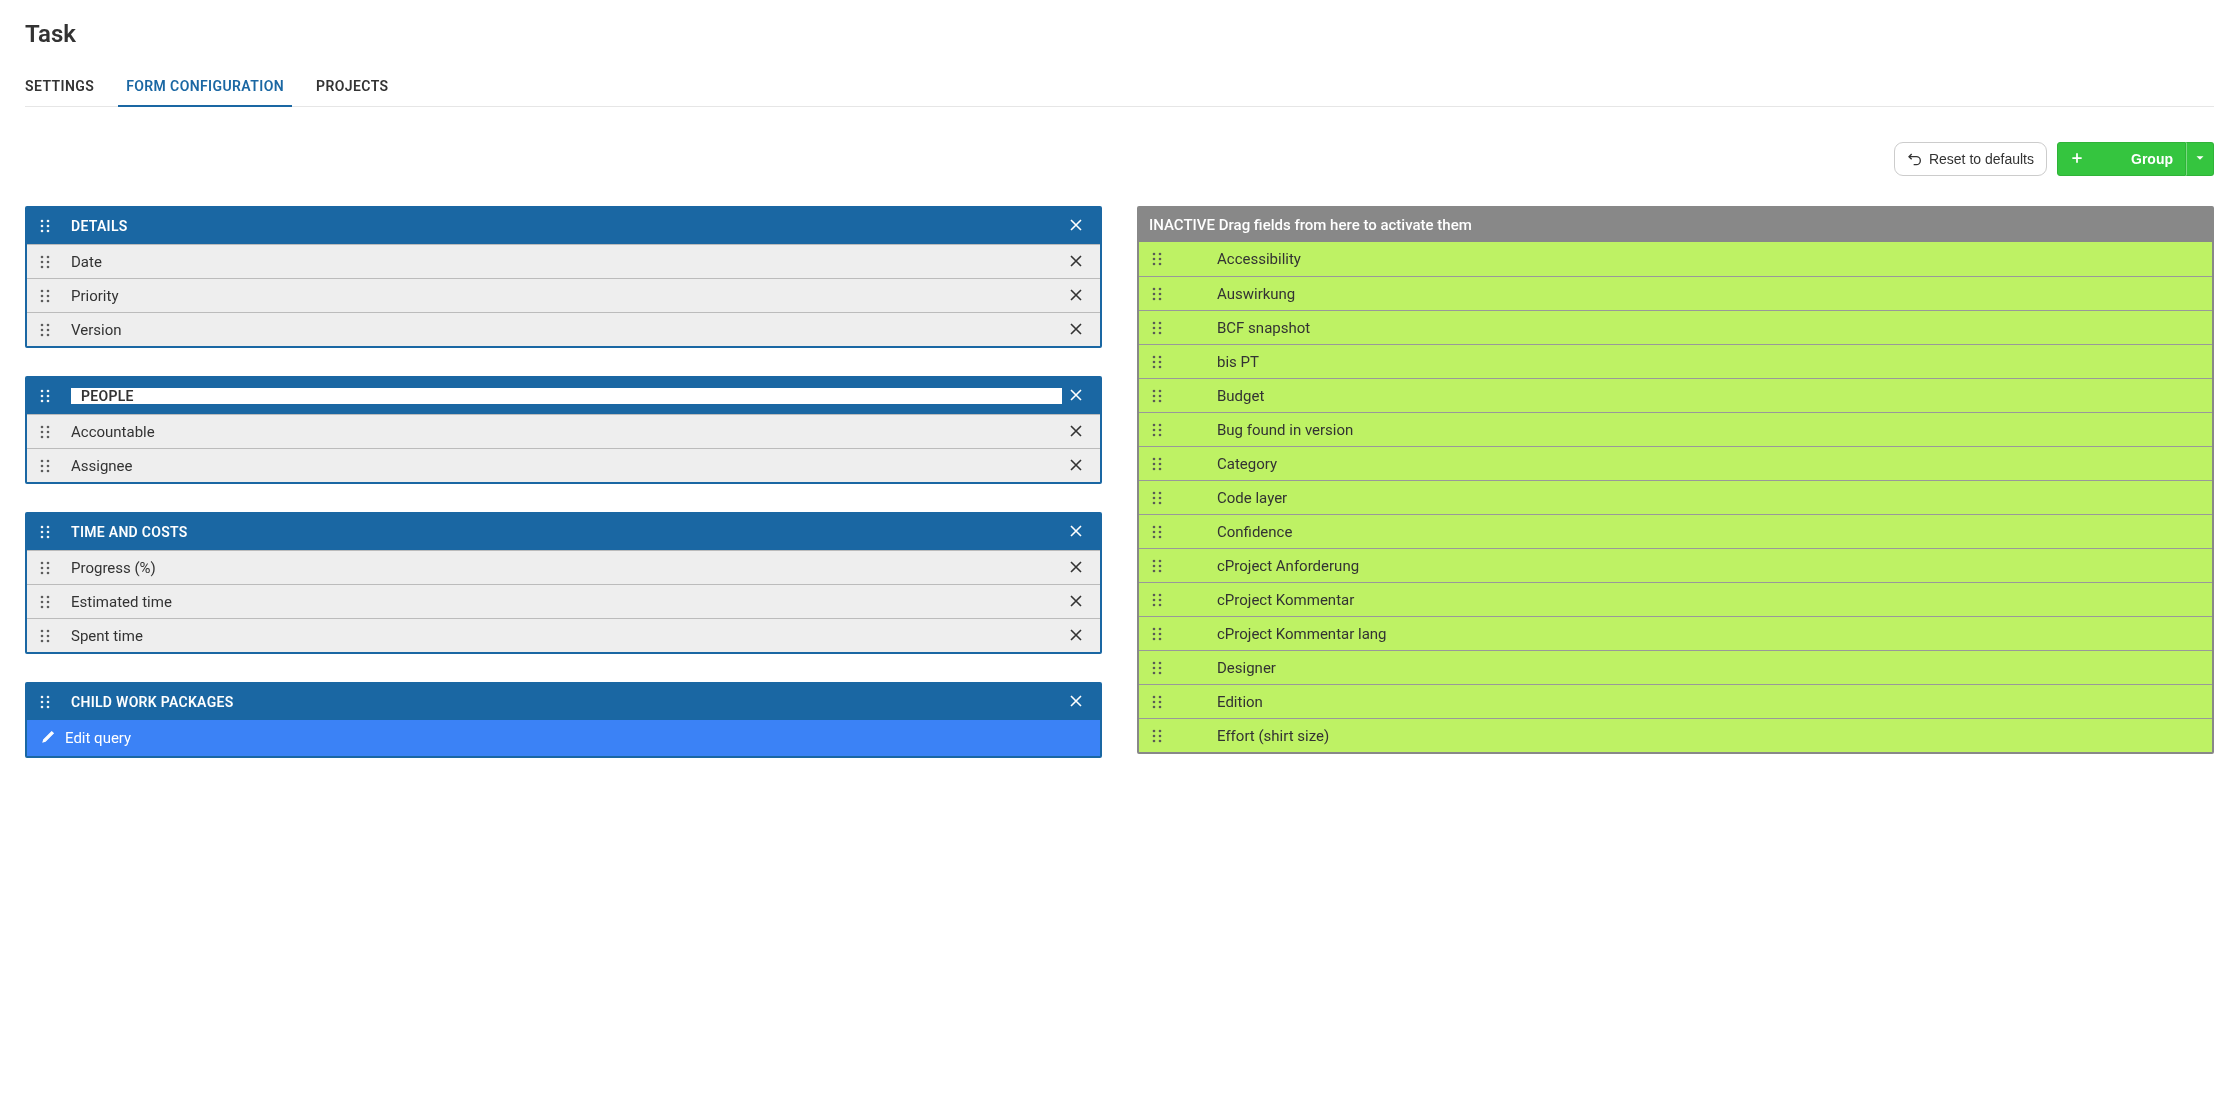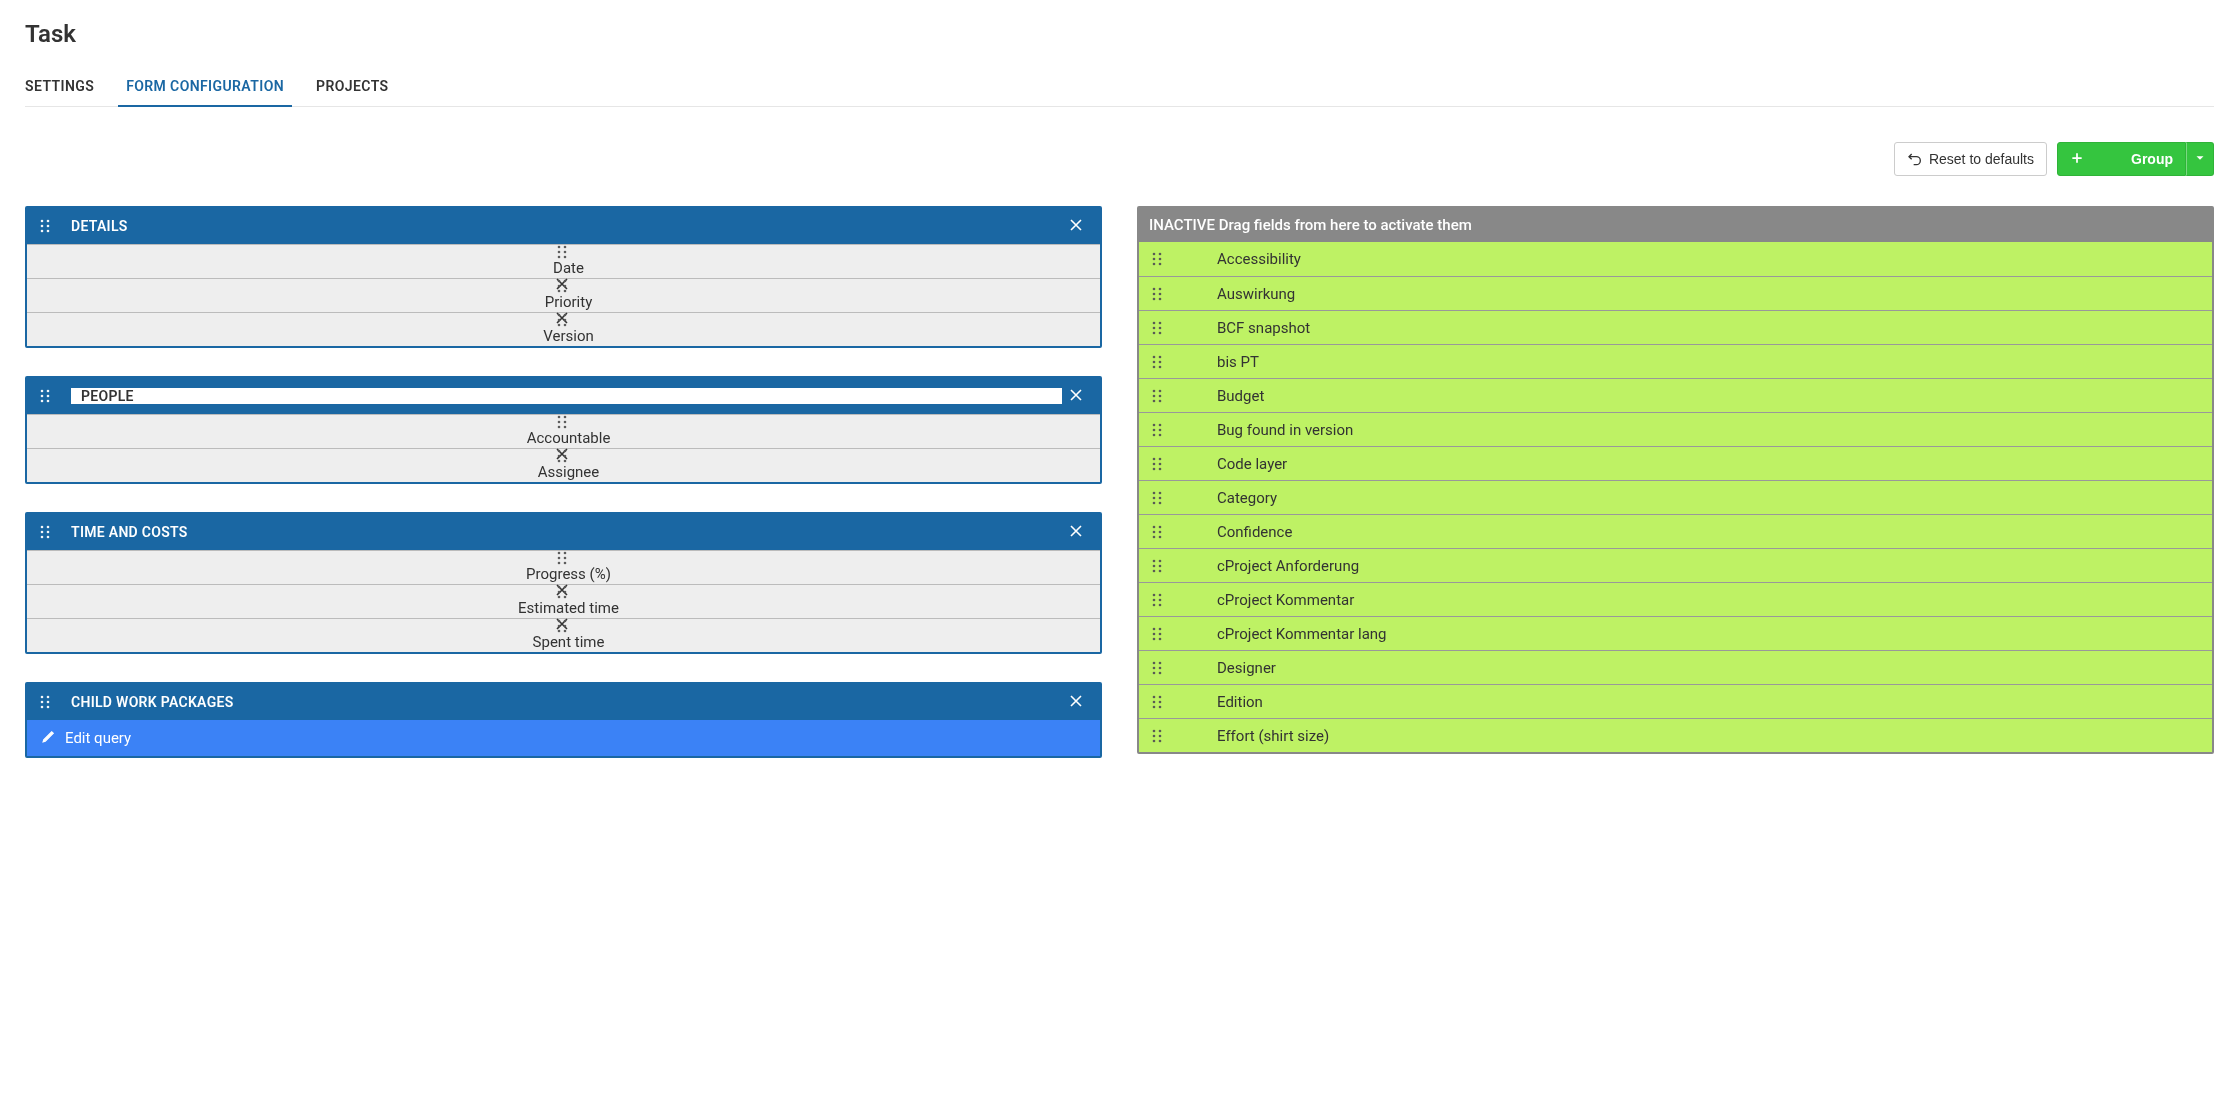--- a/index.html
+++ b/index.html
@@ -49,21 +49,21 @@
     display: flex;
     justify-content: flex-end;
     gap: 10px;
     margin-bottom: 30px;
   }
   .btn {
     display: inline-flex;
     align-items: center;
     gap: 6px;
     padding: 6px 12px;
-    border-radius: 3px;
+    border-radius: 9px;
     font-size: 14px;
     cursor: pointer;
     border: 1px solid #ccc;
     background: #fff;
     color: #333;
     height: 34px;
   }
   .btn-reset svg { width:16px; height:16px; }
   .btn-group-wrap {
     display: flex;
@@ -149,21 +149,20 @@
   .group-header .close-btn svg path { stroke: #fff; }
 
   .field-row {
     background: #eeeeee;
     color: #333;
     display: flex;
     align-items: center;
     height: 34px;
     padding: 0 10px 0 6px;
     border-top: 1px solid #bbb;
-    flex-direction: column;
   }
   .field-row:first-of-type { border-top: none; }
   .field-row .drag-handle svg circle { fill: #555; }
   .field-label { flex: 1; padding-left: 14px; font-size: 15px; color: #333; }
   .field-row .close-btn svg path { stroke: #333; }
 
   .group-footer {
     background: #3b82f6;
     color: #fff;
     display:flex;
@@ -564,34 +563,34 @@
               <div class="drag-handle">
                 <svg viewBox="0 0 10 14">
                   <circle cx="2" cy="2" r="1.3"></circle>
                   <circle cx="8" cy="2" r="1.3"></circle>
                   <circle cx="2" cy="7" r="1.3"></circle>
                   <circle cx="8" cy="7" r="1.3"></circle>
                   <circle cx="2" cy="12" r="1.3"></circle>
                   <circle cx="8" cy="12" r="1.3"></circle>
                 </svg>
               </div>
+              <div class="inactive-label">Category</div>
+            </div>
+            <div class="inactive-row">
+              <div class="drag-handle">
+                <svg viewBox="0 0 10 14">
+                  <circle cx="2" cy="2" r="1.3"></circle>
+                  <circle cx="8" cy="2" r="1.3"></circle>
+                  <circle cx="2" cy="7" r="1.3"></circle>
+                  <circle cx="8" cy="7" r="1.3"></circle>
+                  <circle cx="2" cy="12" r="1.3"></circle>
+                  <circle cx="8" cy="12" r="1.3"></circle>
+                </svg>
+              </div>
               <div class="inactive-label">Code layer</div>
-            </div>
-            <div class="inactive-row">
-              <div class="drag-handle">
-                <svg viewBox="0 0 10 14">
-                  <circle cx="2" cy="2" r="1.3"></circle>
-                  <circle cx="8" cy="2" r="1.3"></circle>
-                  <circle cx="2" cy="7" r="1.3"></circle>
-                  <circle cx="8" cy="7" r="1.3"></circle>
-                  <circle cx="2" cy="12" r="1.3"></circle>
-                  <circle cx="8" cy="12" r="1.3"></circle>
-                </svg>
-              </div>
-              <div class="inactive-label">Category</div>
             </div>
             <div class="inactive-row">
               <div class="drag-handle">
                 <svg viewBox="0 0 10 14">
                   <circle cx="2" cy="2" r="1.3"></circle>
                   <circle cx="8" cy="2" r="1.3"></circle>
                   <circle cx="2" cy="7" r="1.3"></circle>
                   <circle cx="8" cy="7" r="1.3"></circle>
                   <circle cx="2" cy="12" r="1.3"></circle>
                   <circle cx="8" cy="12" r="1.3"></circle>

